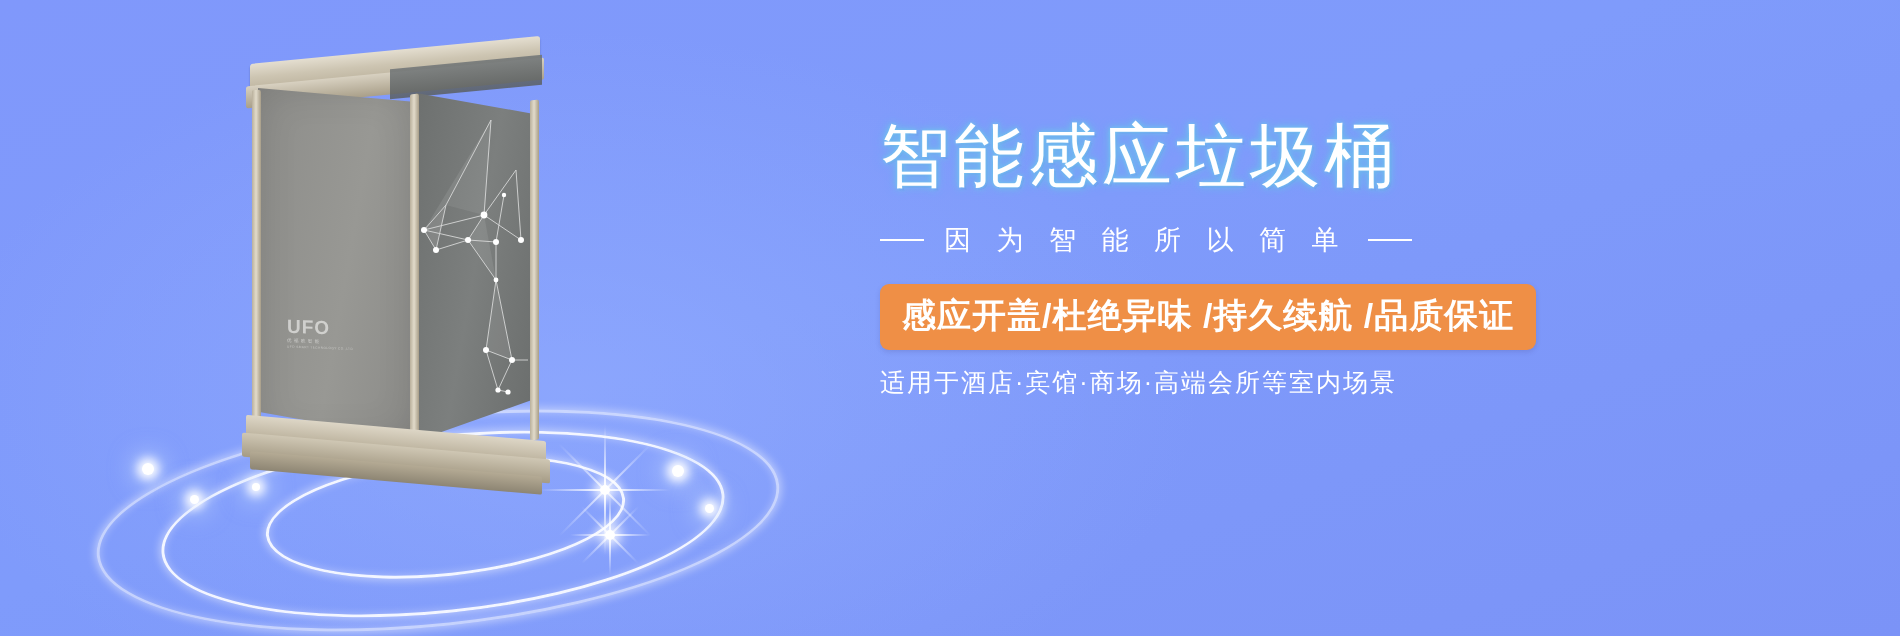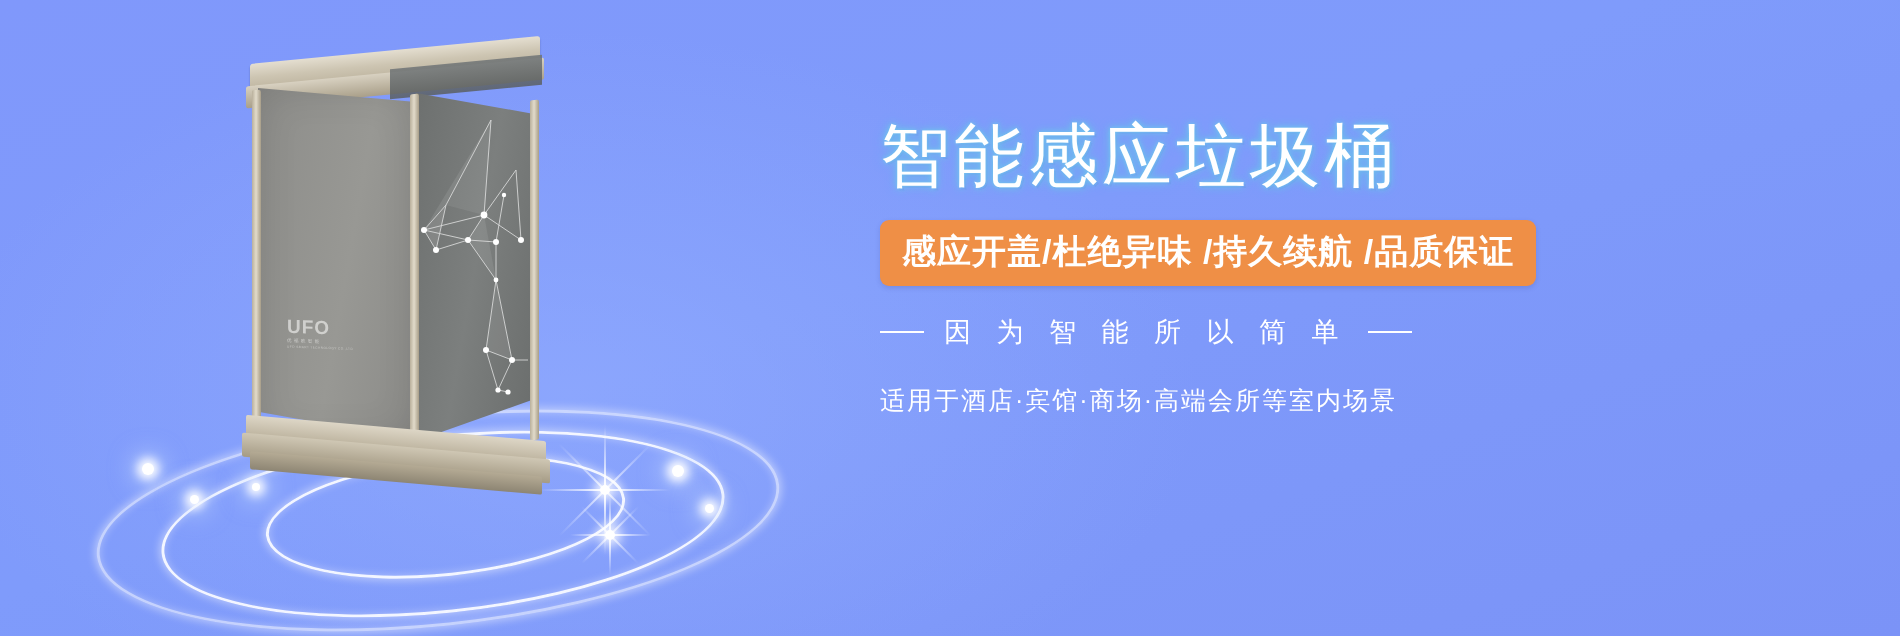--- a/index.html
+++ b/index.html
@@ -154,21 +154,21 @@
   #tagbar{
     margin-top:26px;display:inline-block;
     background:#ef8f46;border-radius:9px;
     padding:9px 22px 11px 22px;
     color:#ffffff;font-size:34px;font-weight:bold;letter-spacing:1px;
     white-space:nowrap;
     box-shadow:0 2px 5px rgba(60,60,120,.18);
   }
 
   #scenes{
-    margin-top:34px;color:#ffffff;font-size:25px;letter-spacing:2px;
+    margin-top:16px;color:#ffffff;font-size:25px;letter-spacing:2px;
     white-space:nowrap;
   }
 </style>
 </head>
 <body>
 
 <div id="banner">
 
   <div id="product">
 
@@ -263,24 +263,24 @@
       <div class="base-top"></div>
       <div class="base-mid"></div>
       <div class="base-bot"></div>
     </div>
   </div>
 
   <div id="copy">
 
     <div id="headline">智能感应垃圾桶</div>
 
-    <div id="tagbar">感应开盖/杜绝异味 /持久续航 /品质保证</div>
-
     <div id="subline">
       <span class="dash"></span>
       <span class="txt">因 为 智 能  所 以 简 单</span>
       <span class="dash"></span>
     </div>
 
+    <div id="tagbar">感应开盖/杜绝异味 /持久续航 /品质保证</div>
+
     <div id="scenes">适用于酒店·宾馆·商场·高端会所等室内场景</div>
 
   </div>
 </div>
 
 </body></html>

